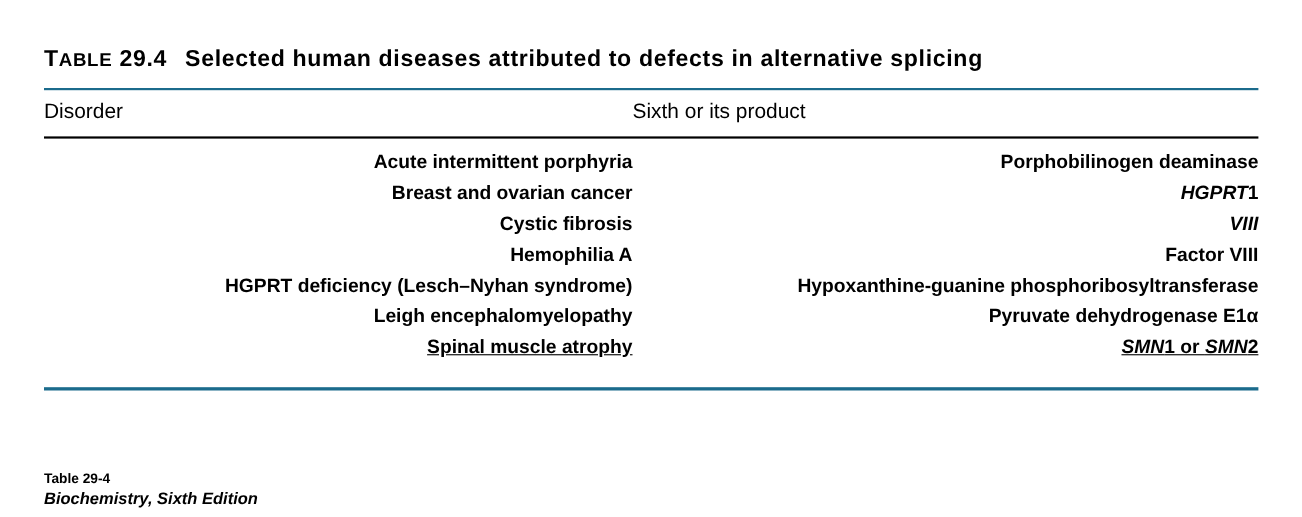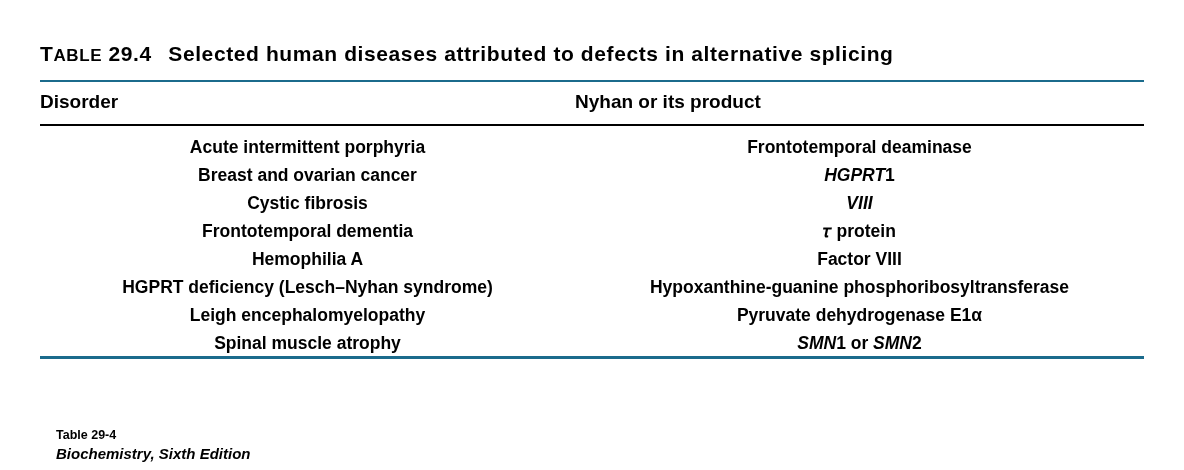--- a/index.html
+++ b/index.html
@@ -55,47 +55,47 @@
   table.tbl {
     width: 100%;
     border-collapse: collapse;
     table-layout: fixed;
   }
   table.tbl col.c1 { width: 535px; }
   table.tbl col.c2 { width: auto; }
   th {
     text-align: left;
     font-size: 19px;
-    font-weight: bold;
+    font-weight: normal;
     padding: 9px 0 11px 0;
     white-space: nowrap;
     margin-top: 11px;
   }
   td {
-    text-align: center;
+    text-align: right;
     font-size: 17.5px;
     font-weight: bold;
     padding: 3.5px 0;
     white-space: nowrap;
   }
   tr.first-body td {
     padding-top: 11px;
   }
   tr.last-body td {
-    padding-bottom: 2px;
+    padding-bottom: 26px;
+    text-decoration: underline;
   }
   .gene i {
     font-style: italic;
   }
   .footer {
     position: absolute;
     left: 40px;
     bottom: 6px;
     line-height: 1.35;
-    margin-left: 16px;
   }
   .footer .f1 {
     font-size: 12.5px;
     font-weight: bold;
   }
   .footer .f2 {
     font-size: 15px;
     font-weight: bold;
     font-style: italic;
   }
@@ -114,48 +114,44 @@
   <div class="rule-top"></div>
 
   <table class="tbl">
     <colgroup>
         <col class="c1">
         <col class="c2">
       </colgroup>
     <thead>
       <tr>
         <th>Disorder</th>
-        <th>Nyhan or its product</th>
+        <th>Sixth or its product</th>
       </tr>
     </thead>
   </table>
 
   <div class="rule-mid"></div>
 
   <table class="tbl">
     <colgroup>
         <col class="c1">
         <col class="c2">
       </colgroup>
     <tbody>
       <tr class="first-body">
         <td>Acute intermittent porphyria</td>
-        <td class="gene">Frontotemporal deaminase</td>
+        <td class="gene">Porphobilinogen deaminase</td>
       </tr>
       <tr>
         <td>Breast and ovarian cancer</td>
         <td class="gene"><i>HGPRT</i>1</td>
       </tr>
       <tr>
         <td>Cystic fibrosis</td>
         <td class="gene"><i>VIII</i></td>
-      </tr>
-      <tr>
-        <td>Frontotemporal dementia</td>
-        <td class="gene">𝜏 protein</td>
       </tr>
       <tr>
         <td>Hemophilia A</td>
         <td class="gene">Factor VIII</td>
       </tr>
       <tr>
         <td>HGPRT deficiency (Lesch–Nyhan syndrome)</td>
         <td class="gene">Hypoxanthine-guanine phosphoribosyltransferase</td>
       </tr>
       <tr>

